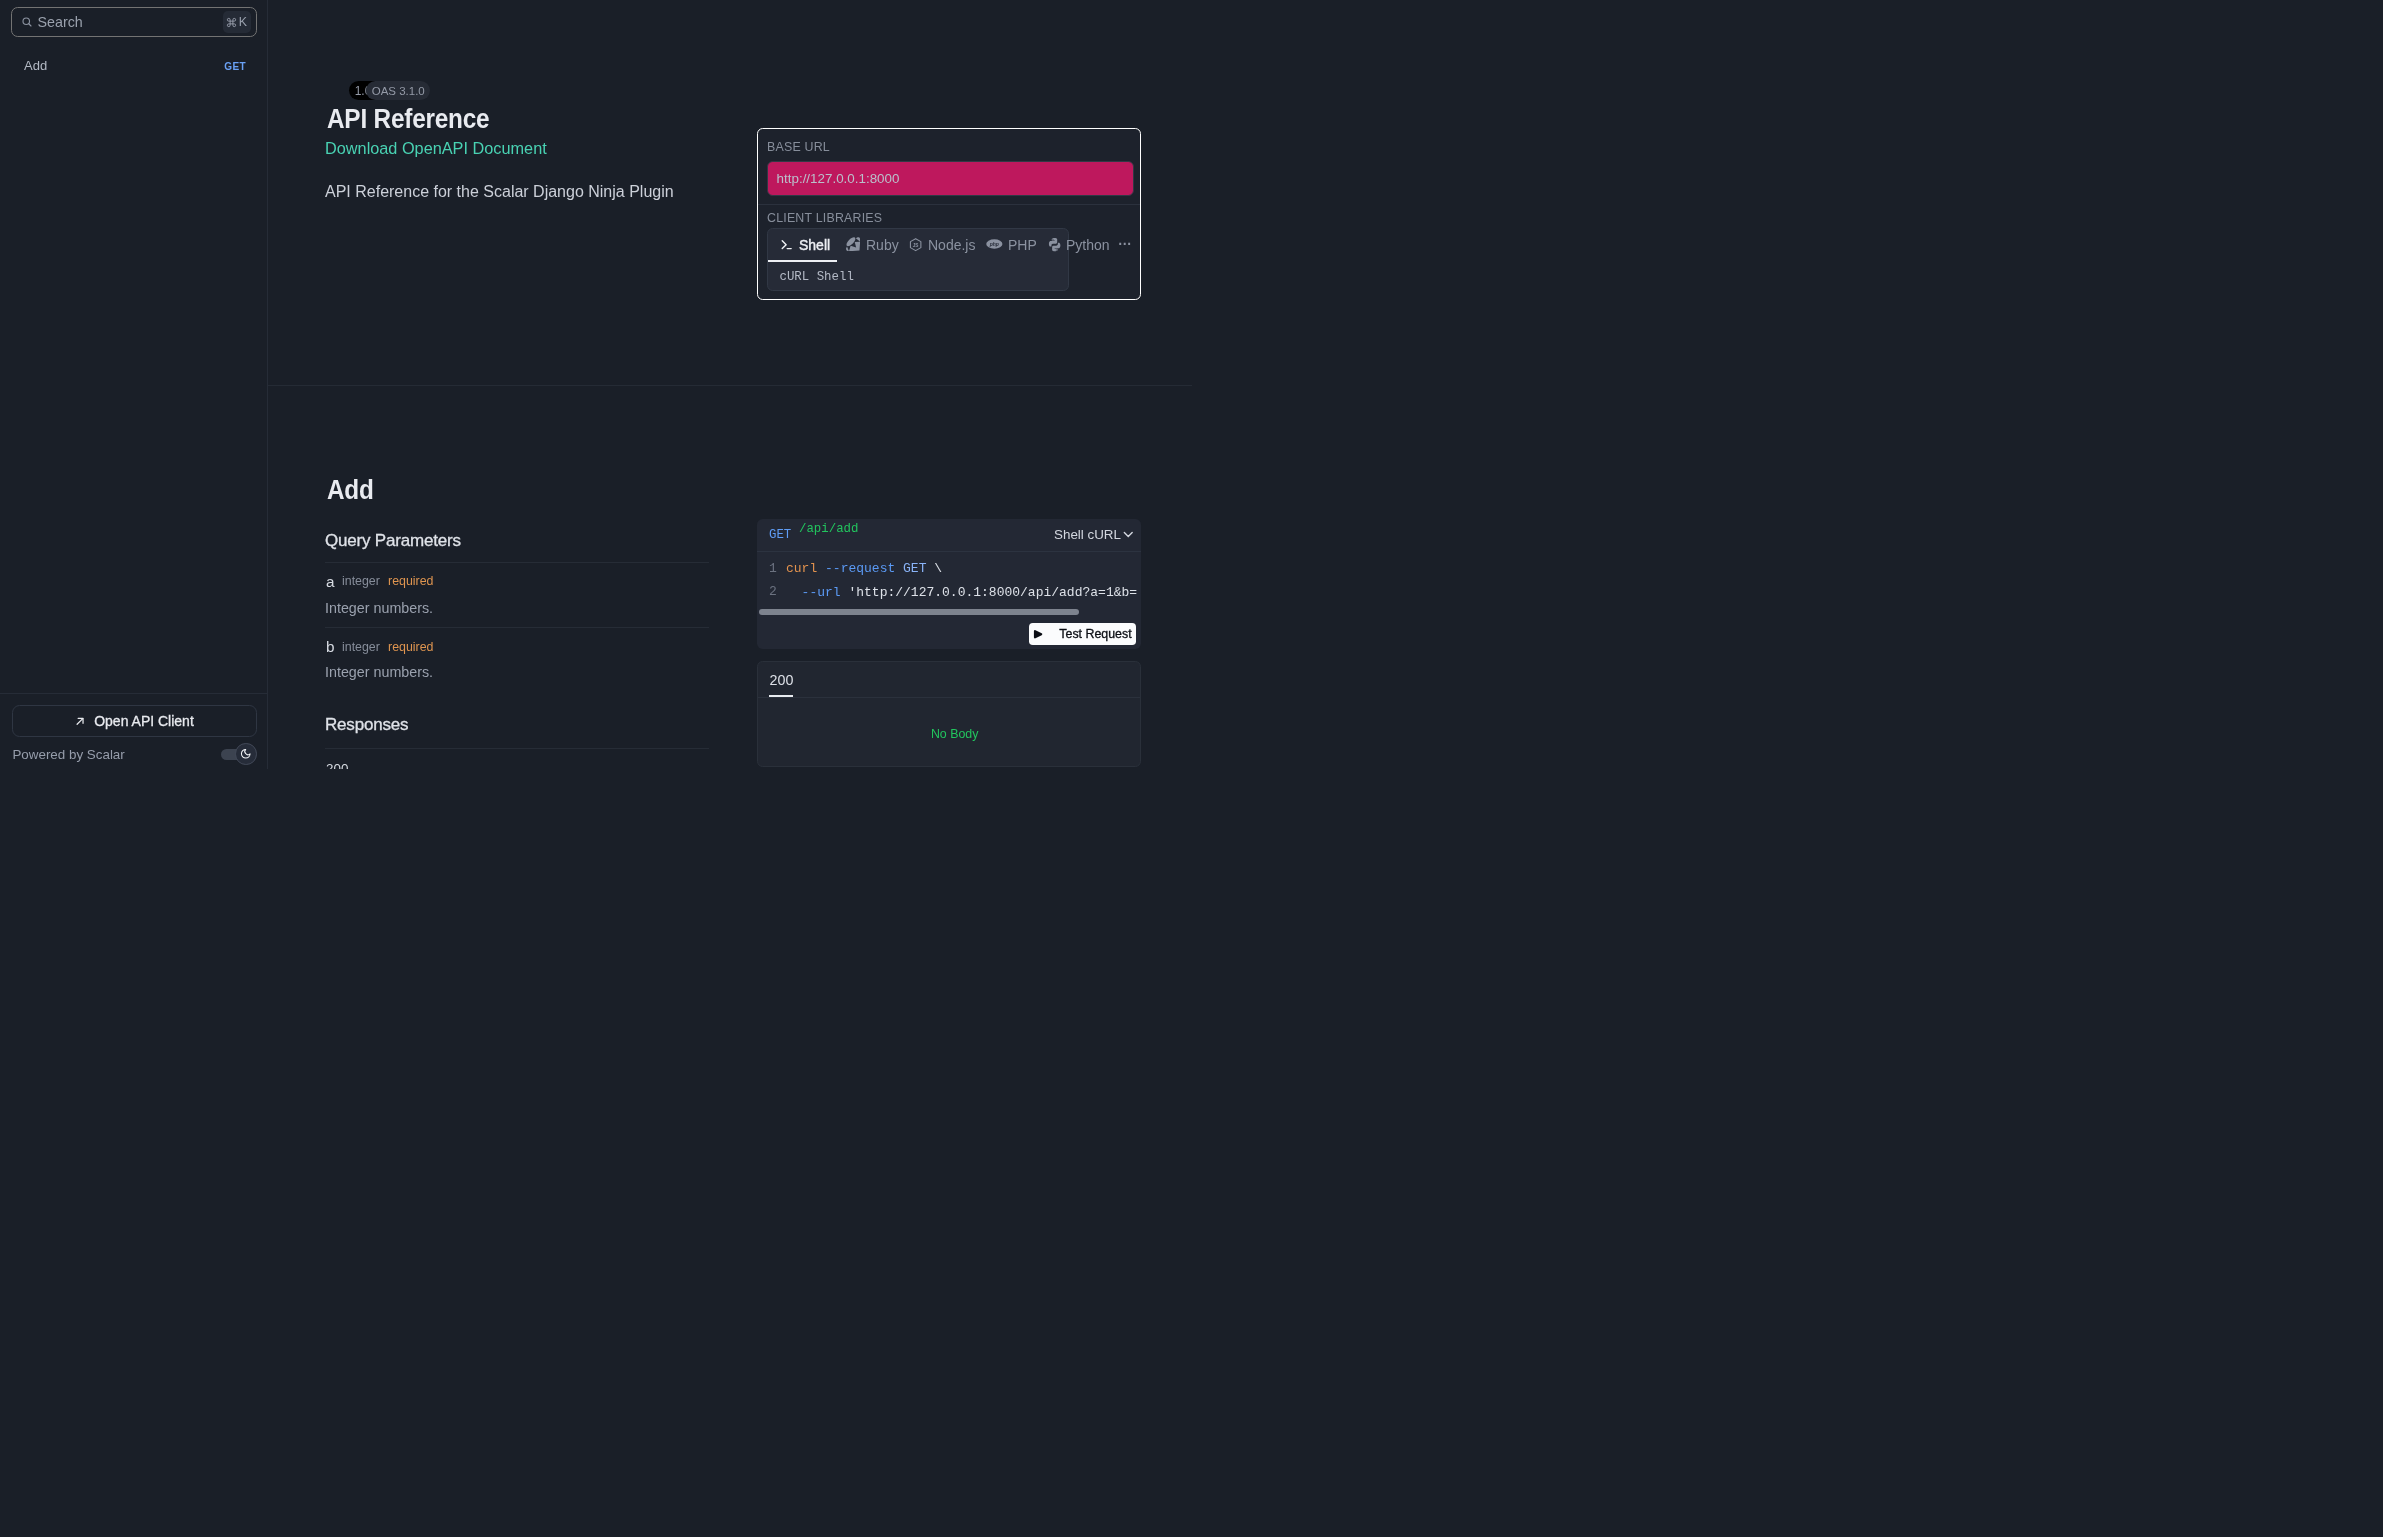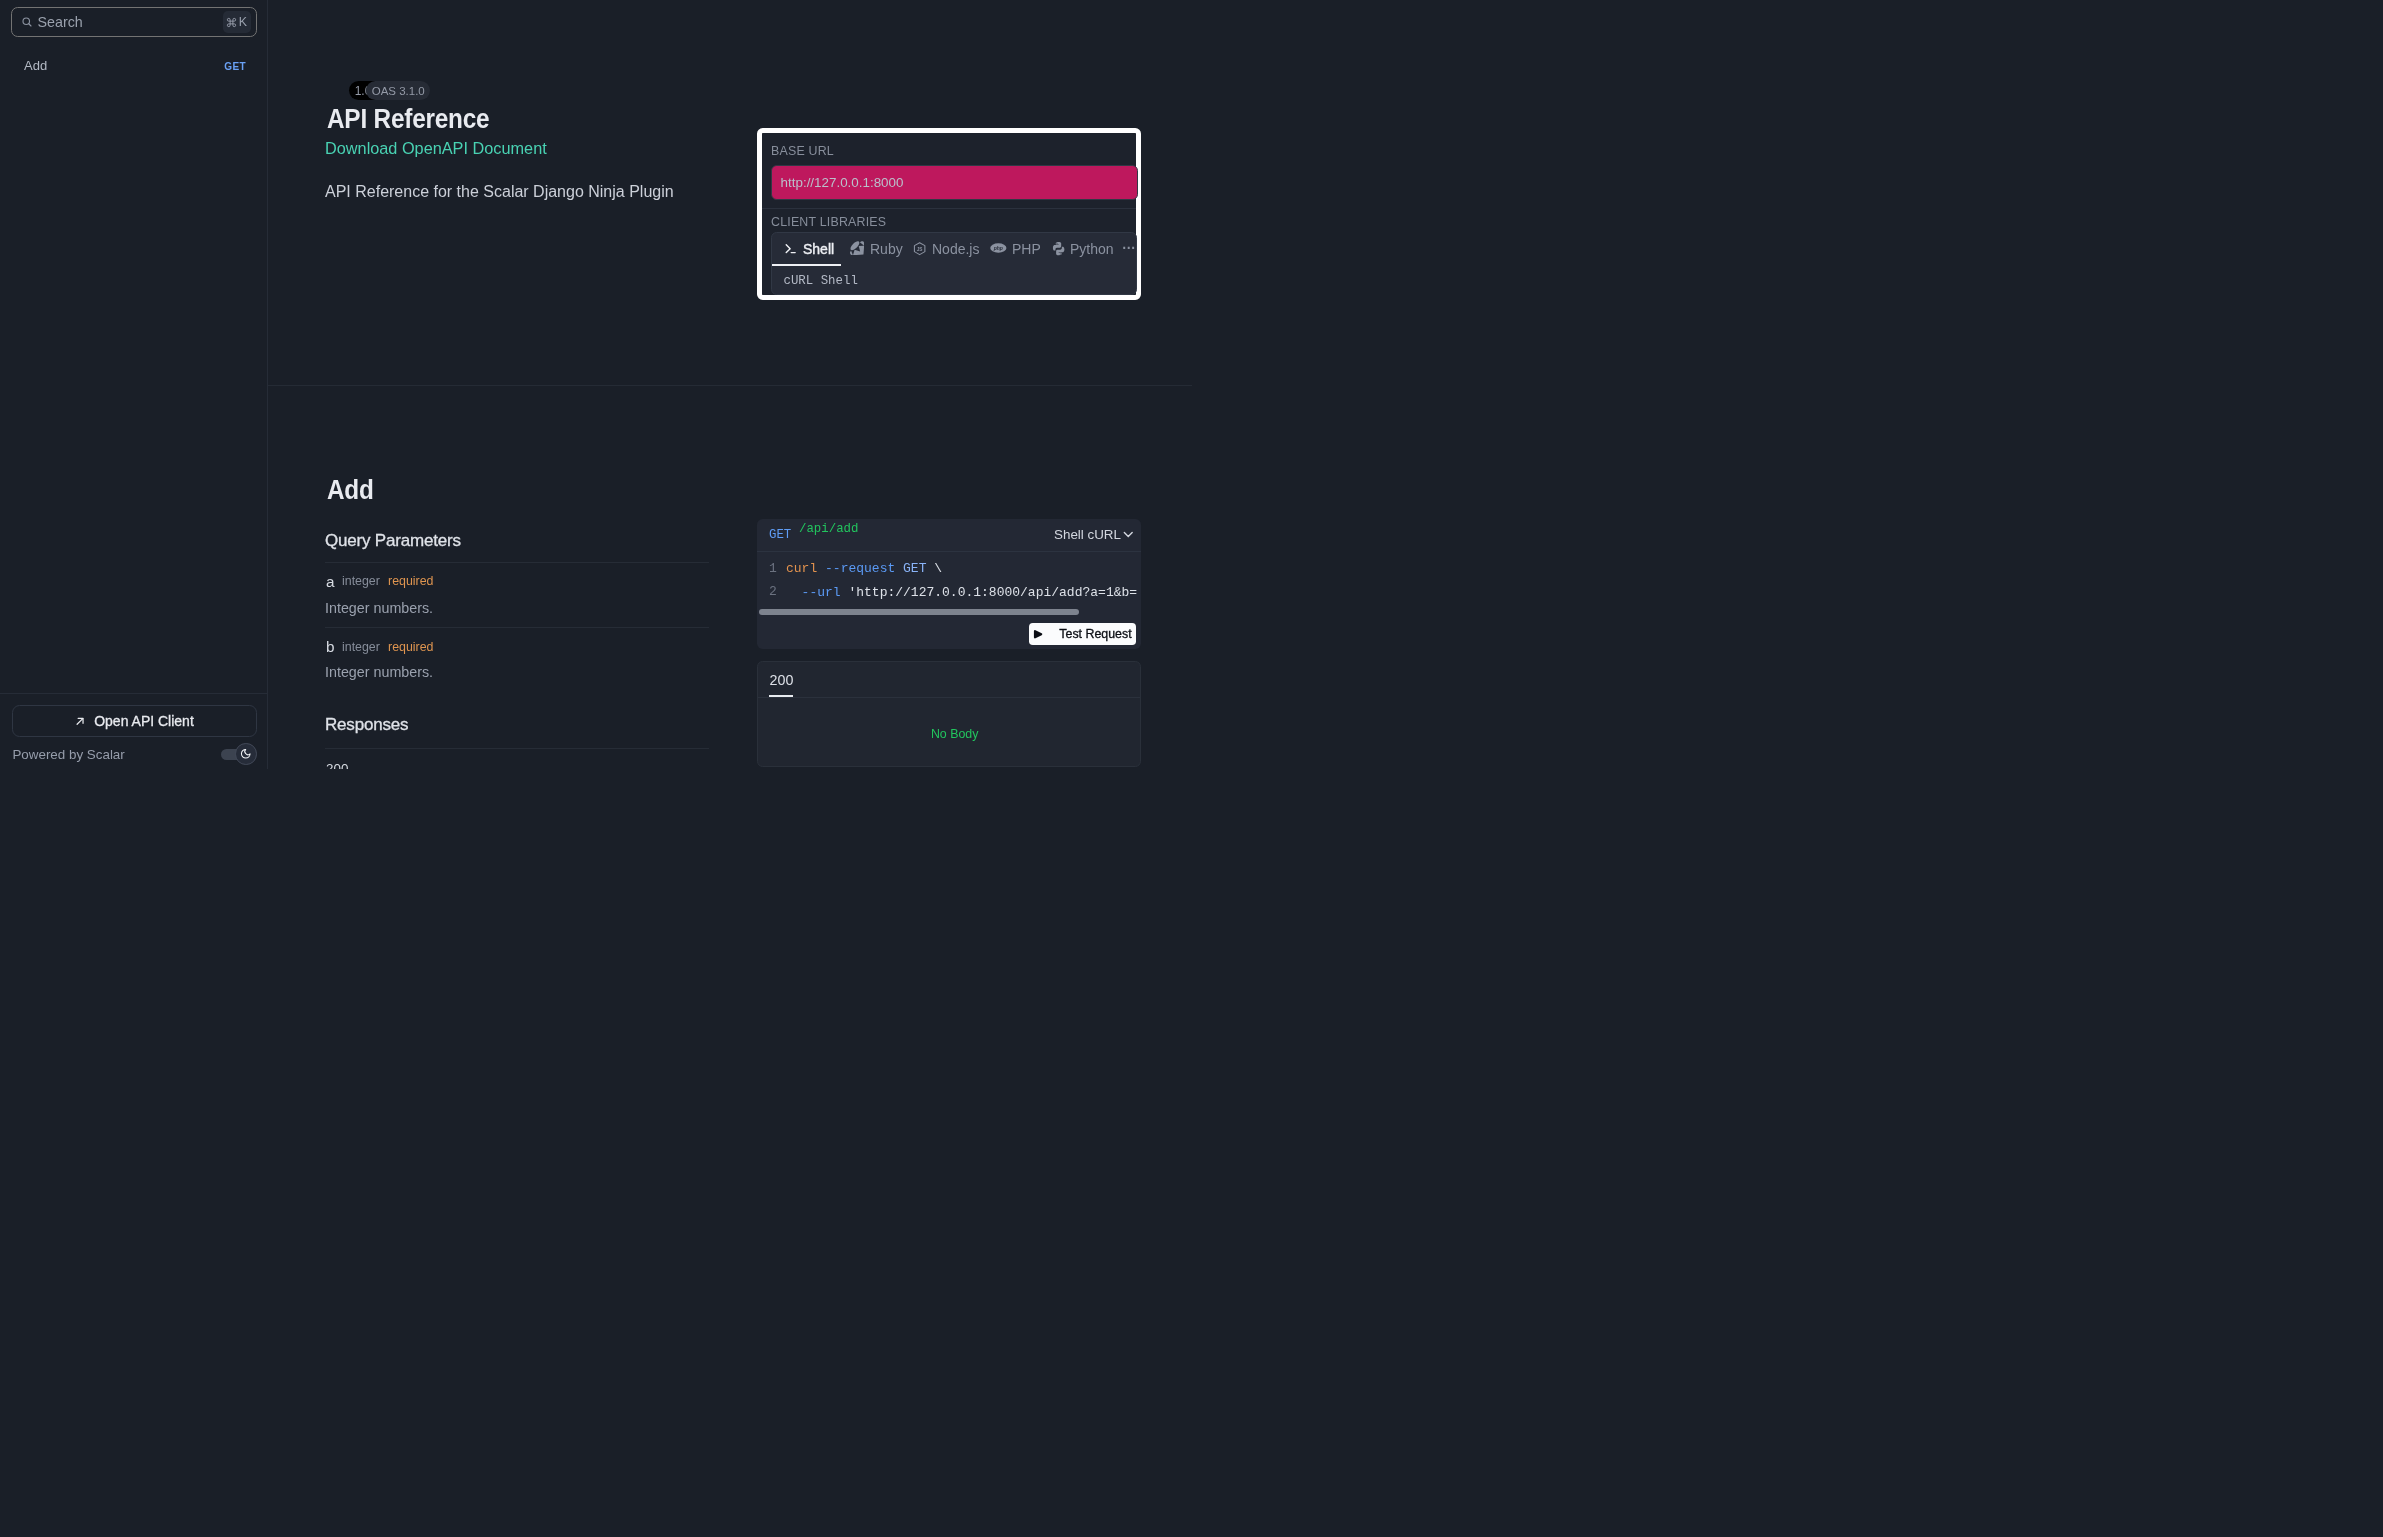--- a/index.html
+++ b/index.html
@@ -51,28 +51,28 @@
 
   <div class="abs" style="left:268px;top:385px;width:924px;height:1px;background:#252b35;"></div>
 
   <div class="abs" style="left:325px;top:81px;height:19px;padding:0 5.7px;background:#000000;border-radius:9.6px;display:flex;align-items:center;font-size:12px;color:#949aa7;margin-left:24px;">1.0.0</div>
   <div class="abs" style="left:366px;top:81px;height:19px;padding:0 5.7px;background:#262b35;border-radius:9.6px;display:flex;align-items:center;font-size:11.5px;color:#949aa7;">OAS 3.1.0</div>
 
   <div class="abs" style="left:327px;top:104px;font-size:27px;font-weight:700;color:#e9ebf0;letter-spacing:-0.2px;transform:scaleX(.9);transform-origin:left top;">API Reference</div>
   <div class="abs" style="left:325px;top:139px;font-size:16.3px;color:#49d2b3;">Download OpenAPI Document</div>
   <div class="abs" style="left:325px;top:183px;font-size:16px;color:#ccd0d9;">API Reference for the Scalar Django Ninja Plugin</div>
 
-  <div class="abs" style="left:757px;top:128px;width:384px;height:172px;background:#1d222c;border:5px solid #ffffff;border-radius:5.7px;">
+  <div class="abs" style="left:757px;top:128px;width:384px;height:172px;background:#1d222c;border:1px solid #ffffff;border-radius:5.7px;">
     <div class="abs" style="left:9px;top:11px;font-size:12.4px;color:#878e9b;letter-spacing:0.2px;">BASE URL</div>
     <div class="abs" style="left:9px;top:32px;width:367px;height:35px;background:#be185d;border:1px solid #313845;border-radius:5.7px;display:flex;align-items:center;">
       <span style="margin-left:8.6px;font-size:13.4px;color:#bac0cb;">http://127.0.0.1:8000</span>
     </div>
     <div class="abs" style="left:0;top:75px;width:100%;height:1px;background:#2b313d;"></div>
     <div class="abs" style="left:9px;top:82px;font-size:12.4px;color:#878e9b;letter-spacing:0.2px;">CLIENT LIBRARIES</div>
-    <div class="abs" style="left:9px;top:99px;width:366px;height:63px;background:#262b37;border:1px solid #313845;border-radius:5.7px;">
+    <div class="abs" style="left:9px;top:99px;width:302px;height:63px;background:#262b37;border:1px solid #313845;border-radius:5.7px;">
 
       <div class="abs" style="left:0;top:0;width:100%;height:31px;">
 
         <svg class="abs" style="left:11.5px;top:8.6px;" width="13.4" height="13.4" viewBox="0 0 24 24" fill="none" stroke="#eef0f4" stroke-width="2.6" stroke-linecap="round" stroke-linejoin="round">
             <polyline points="4,5 11,12 4,19"></polyline>
             <line x1="13" y1="19" x2="20" y2="19"></line>
           </svg>
         <span class="abs" style="left:31px;top:7.6px;font-size:14px;font-weight:400;-webkit-text-stroke:0.4px #eef0f4;color:#eef0f4;">Shell</span>
 
         <svg class="abs" style="left:78px;top:8.1px;" width="14.3" height="14.3" viewBox="0 0 24 24" fill="#8b92a0">

